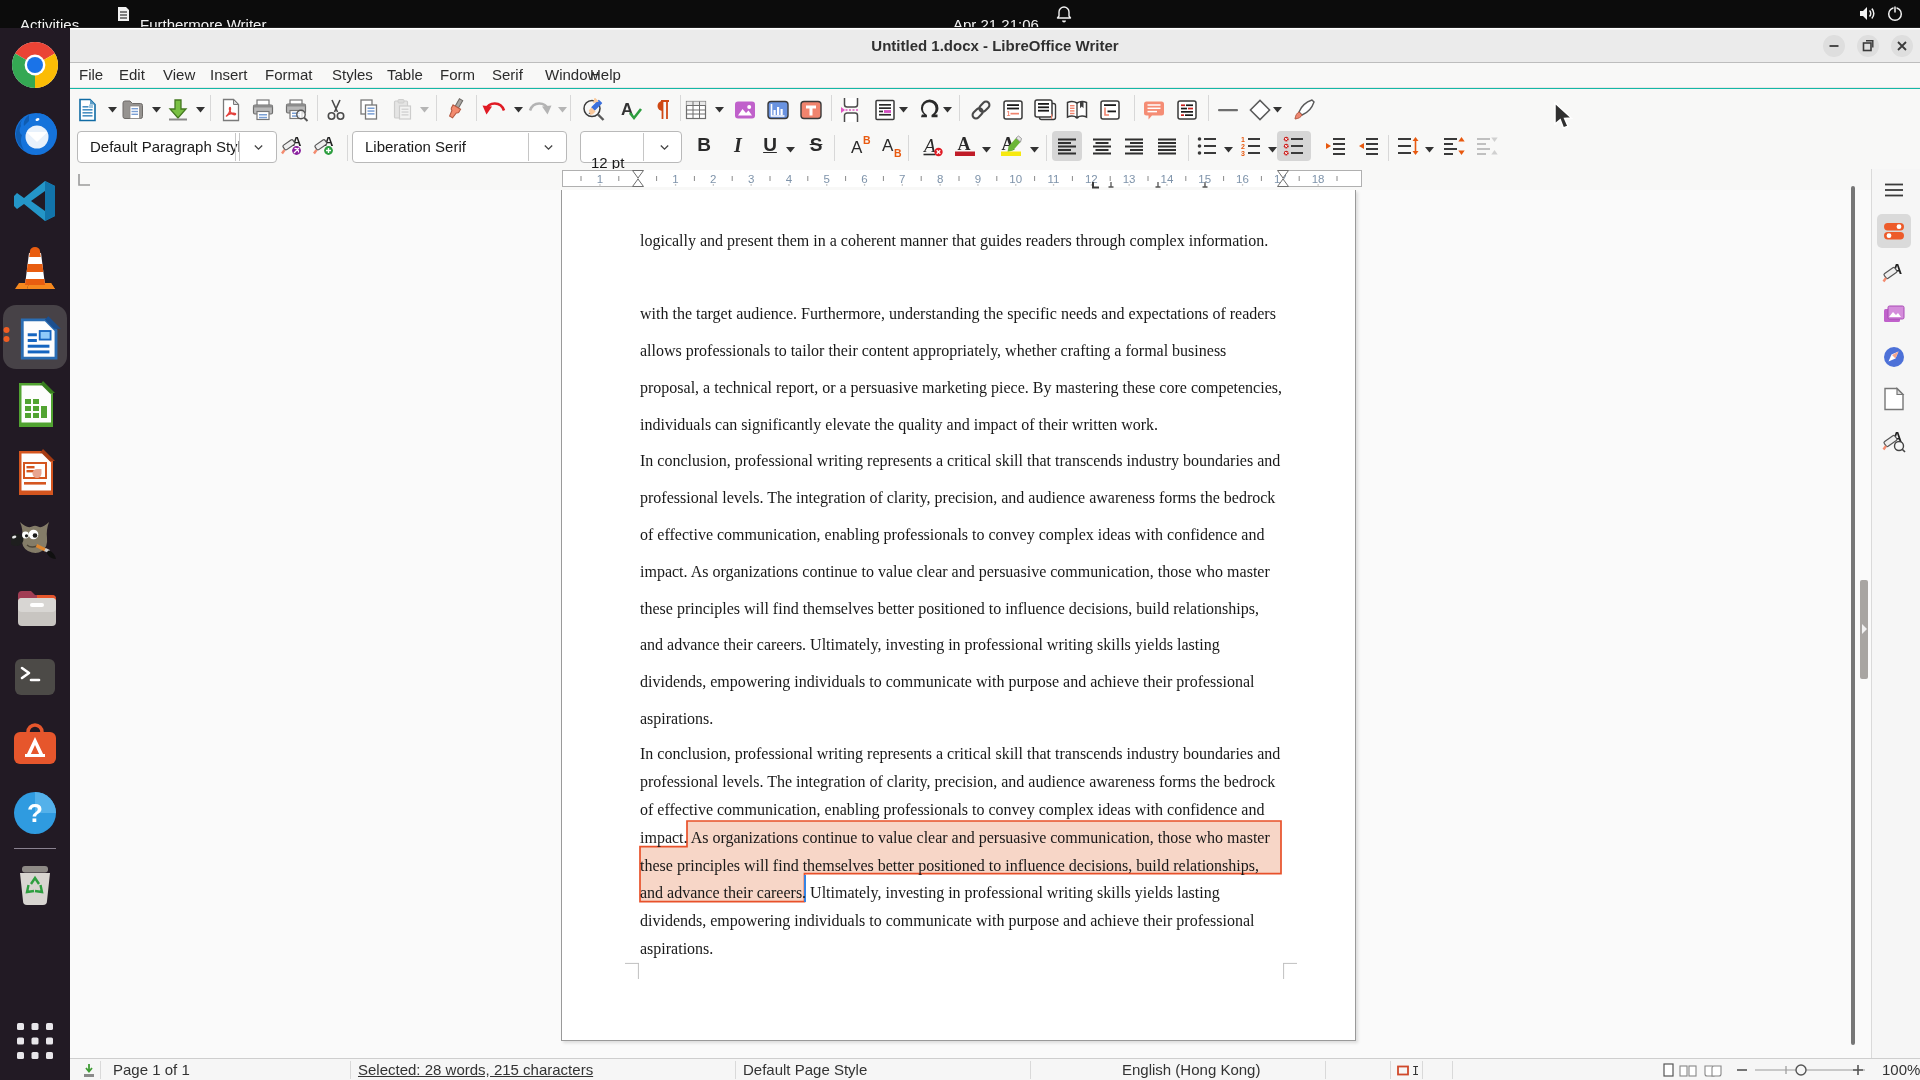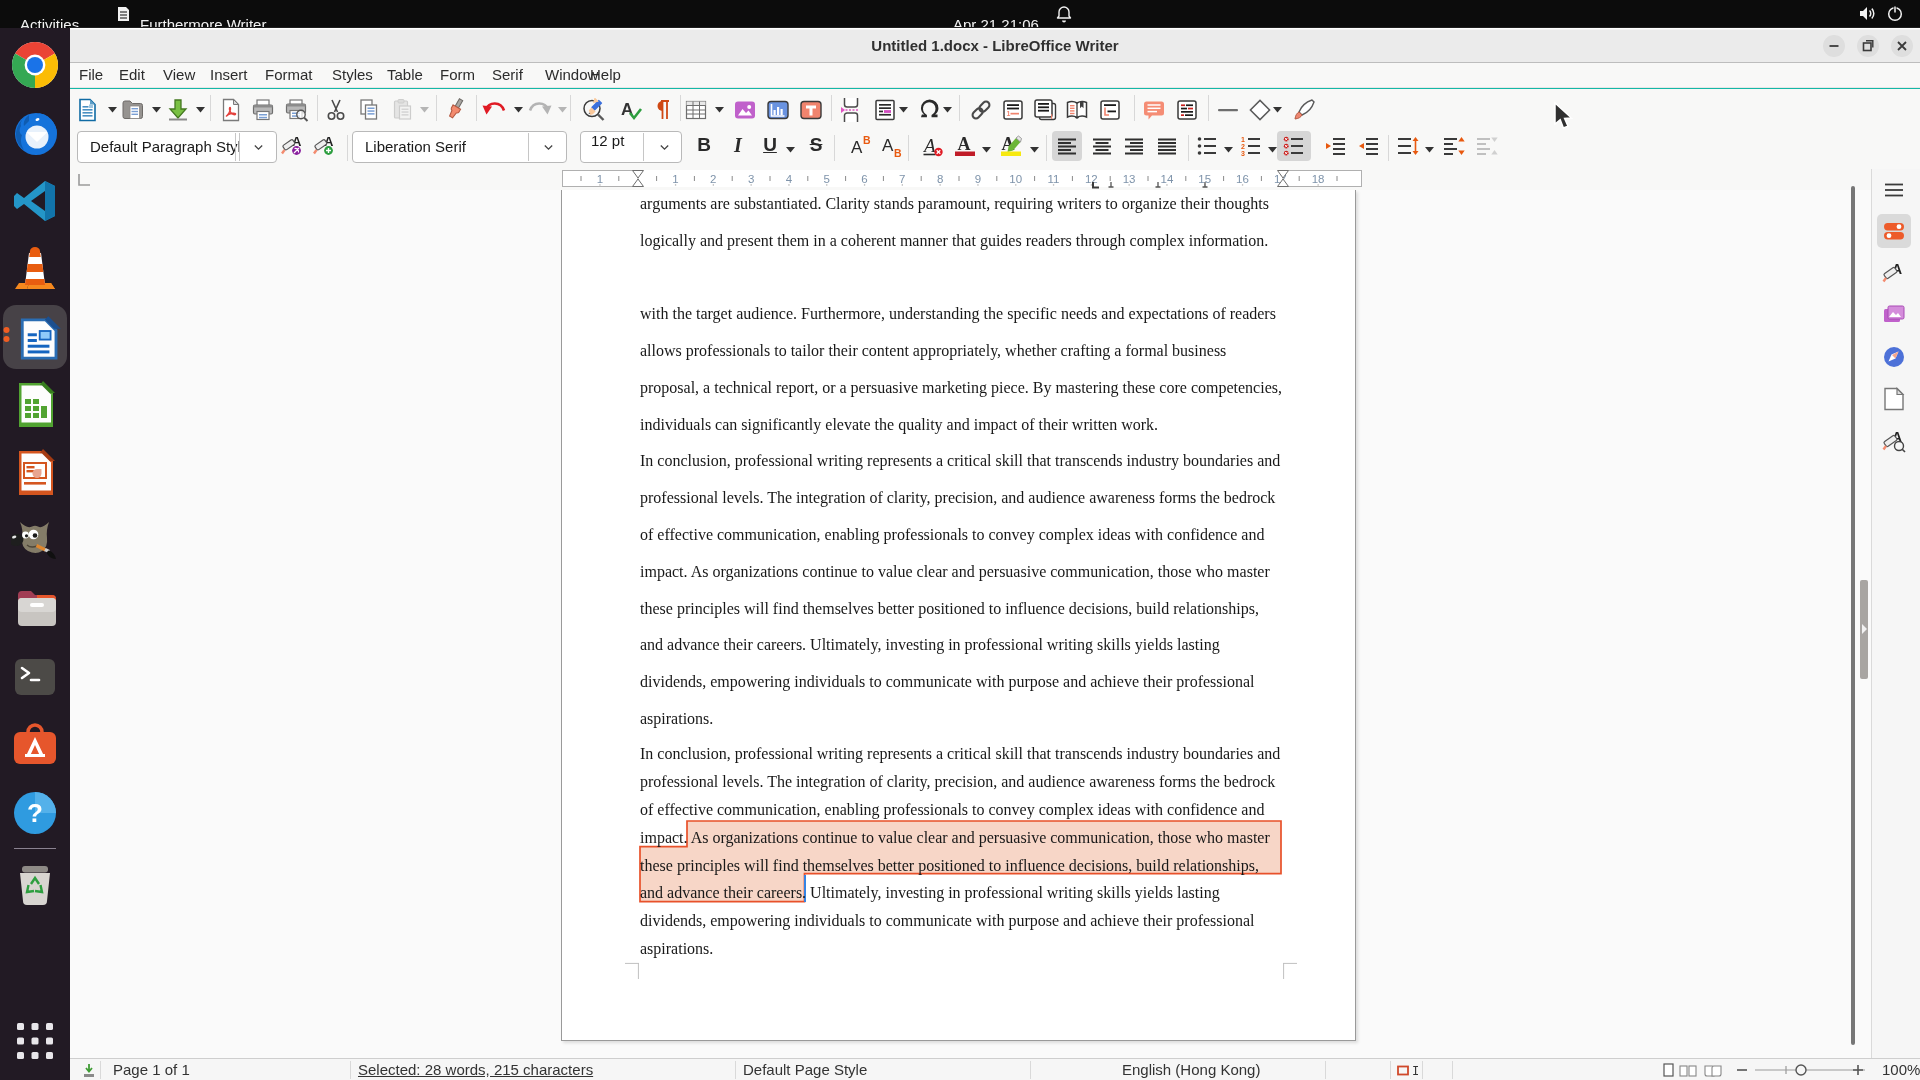--- a/index.html
+++ b/index.html
@@ -589,21 +589,21 @@
 
       <div class="combo" style="left:282px; width:215px;">
         <span style="position:absolute; left:12px; top:6px;">Liberation Serif</span>
         <div style="position:absolute; right:37px; top:1px; width:1px; height:28px; background:#c6c6c6;"></div>
         <svg class="chev" style="right:13px;" width="11" height="8" viewBox="0 0 11 8">
             <path d="M1 1.5 l4.5 4.5 4.5 -4.5" fill="none" stroke="#444" stroke-width="1.6"></path>
           </svg>
       </div>
 
       <div class="combo" style="left:510px; width:102px;">
-        <span style="position:absolute; left:10px; top:0;">12 pt</span>
+        <span style="position:absolute; left:10px; top:22px;">12 pt</span>
         <div style="position:absolute; right:37px; top:1px; width:1px; height:28px; background:#c6c6c6;"></div>
         <svg class="chev" style="right:12px;" width="11" height="8" viewBox="0 0 11 8">
             <path d="M1 1.5 l4.5 4.5 4.5 -4.5" fill="none" stroke="#444" stroke-width="1.6"></path>
           </svg>
       </div>
 
       <div class="ico" style="left:624px;top:5px;width:20px;text-align:center;font-family:'Liberation Sans';font-size:19px;font-weight:bold;color:#2a2a2a;">B</div>
       <div class="ico" style="left:658px;top:5px;width:20px;text-align:center;font-family:'Liberation Serif';font-size:20px;font-style:italic;font-weight:bold;color:#2a2a2a;">I</div>
       <div class="ico" style="left:690px;top:5px;width:20px;text-align:center;font-family:'Liberation Sans';font-size:19px;font-weight:bold;text-decoration:underline;color:#2a2a2a;">U</div>
       <svg class="ico" style="left:716px;top:18px;" width="9" height="6" viewBox="0 0 9 6">
@@ -877,21 +877,20 @@
     </div>
     <div id="docarea">
       <div id="page"></div>
 
       <svg class="abs" style="left:565px; top:626px;" width="652" height="92" viewBox="0 0 652 92">
         <path d="M52 5 H646 V57.6 H169.5 V85.6 H5 V30.6 H52 Z" fill="#f7d6c7" stroke="#e8512a" stroke-width="1.7"></path>
       </svg>
 
       <div class="abs" style="left:734px; top:685px; width:2px; height:27px; background:#3584e4;"></div>
 
-      <div class="dline" style="left:570px; top:4.7px;">arguments are substantiated. Clarity stands paramount, requiring writers to organize their thoughts</div>
       <div class="dline" style="left:570px; top:41.5px;">logically and present them in a coherent manner that guides readers through complex information.</div>
       <div class="dline" style="left:570px; top:115.1px;">with the target audience. Furthermore, understanding the specific needs and expectations of readers</div>
       <div class="dline" style="left:570px; top:151.9px;">allows professionals to tailor their content appropriately, whether crafting a formal business</div>
       <div class="dline" style="left:570px; top:188.7px;">proposal, a technical report, or a persuasive marketing piece. By mastering these core competencies,</div>
       <div class="dline" style="left:570px; top:225.5px;">individuals can significantly elevate the quality and impact of their written work.</div>
 
       <div class="dline" style="left:570px; top:262.3px;">In conclusion, professional writing represents a critical skill that transcends industry boundaries and</div>
       <div class="dline" style="left:570px; top:299.1px;">professional levels. The integration of clarity, precision, and audience awareness forms the bedrock</div>
       <div class="dline" style="left:570px; top:335.9px;">of effective communication, enabling professionals to convey complex ideas with confidence and</div>
       <div class="dline" style="left:570px; top:372.7px;">impact. As organizations continue to value clear and persuasive communication, those who master</div>

